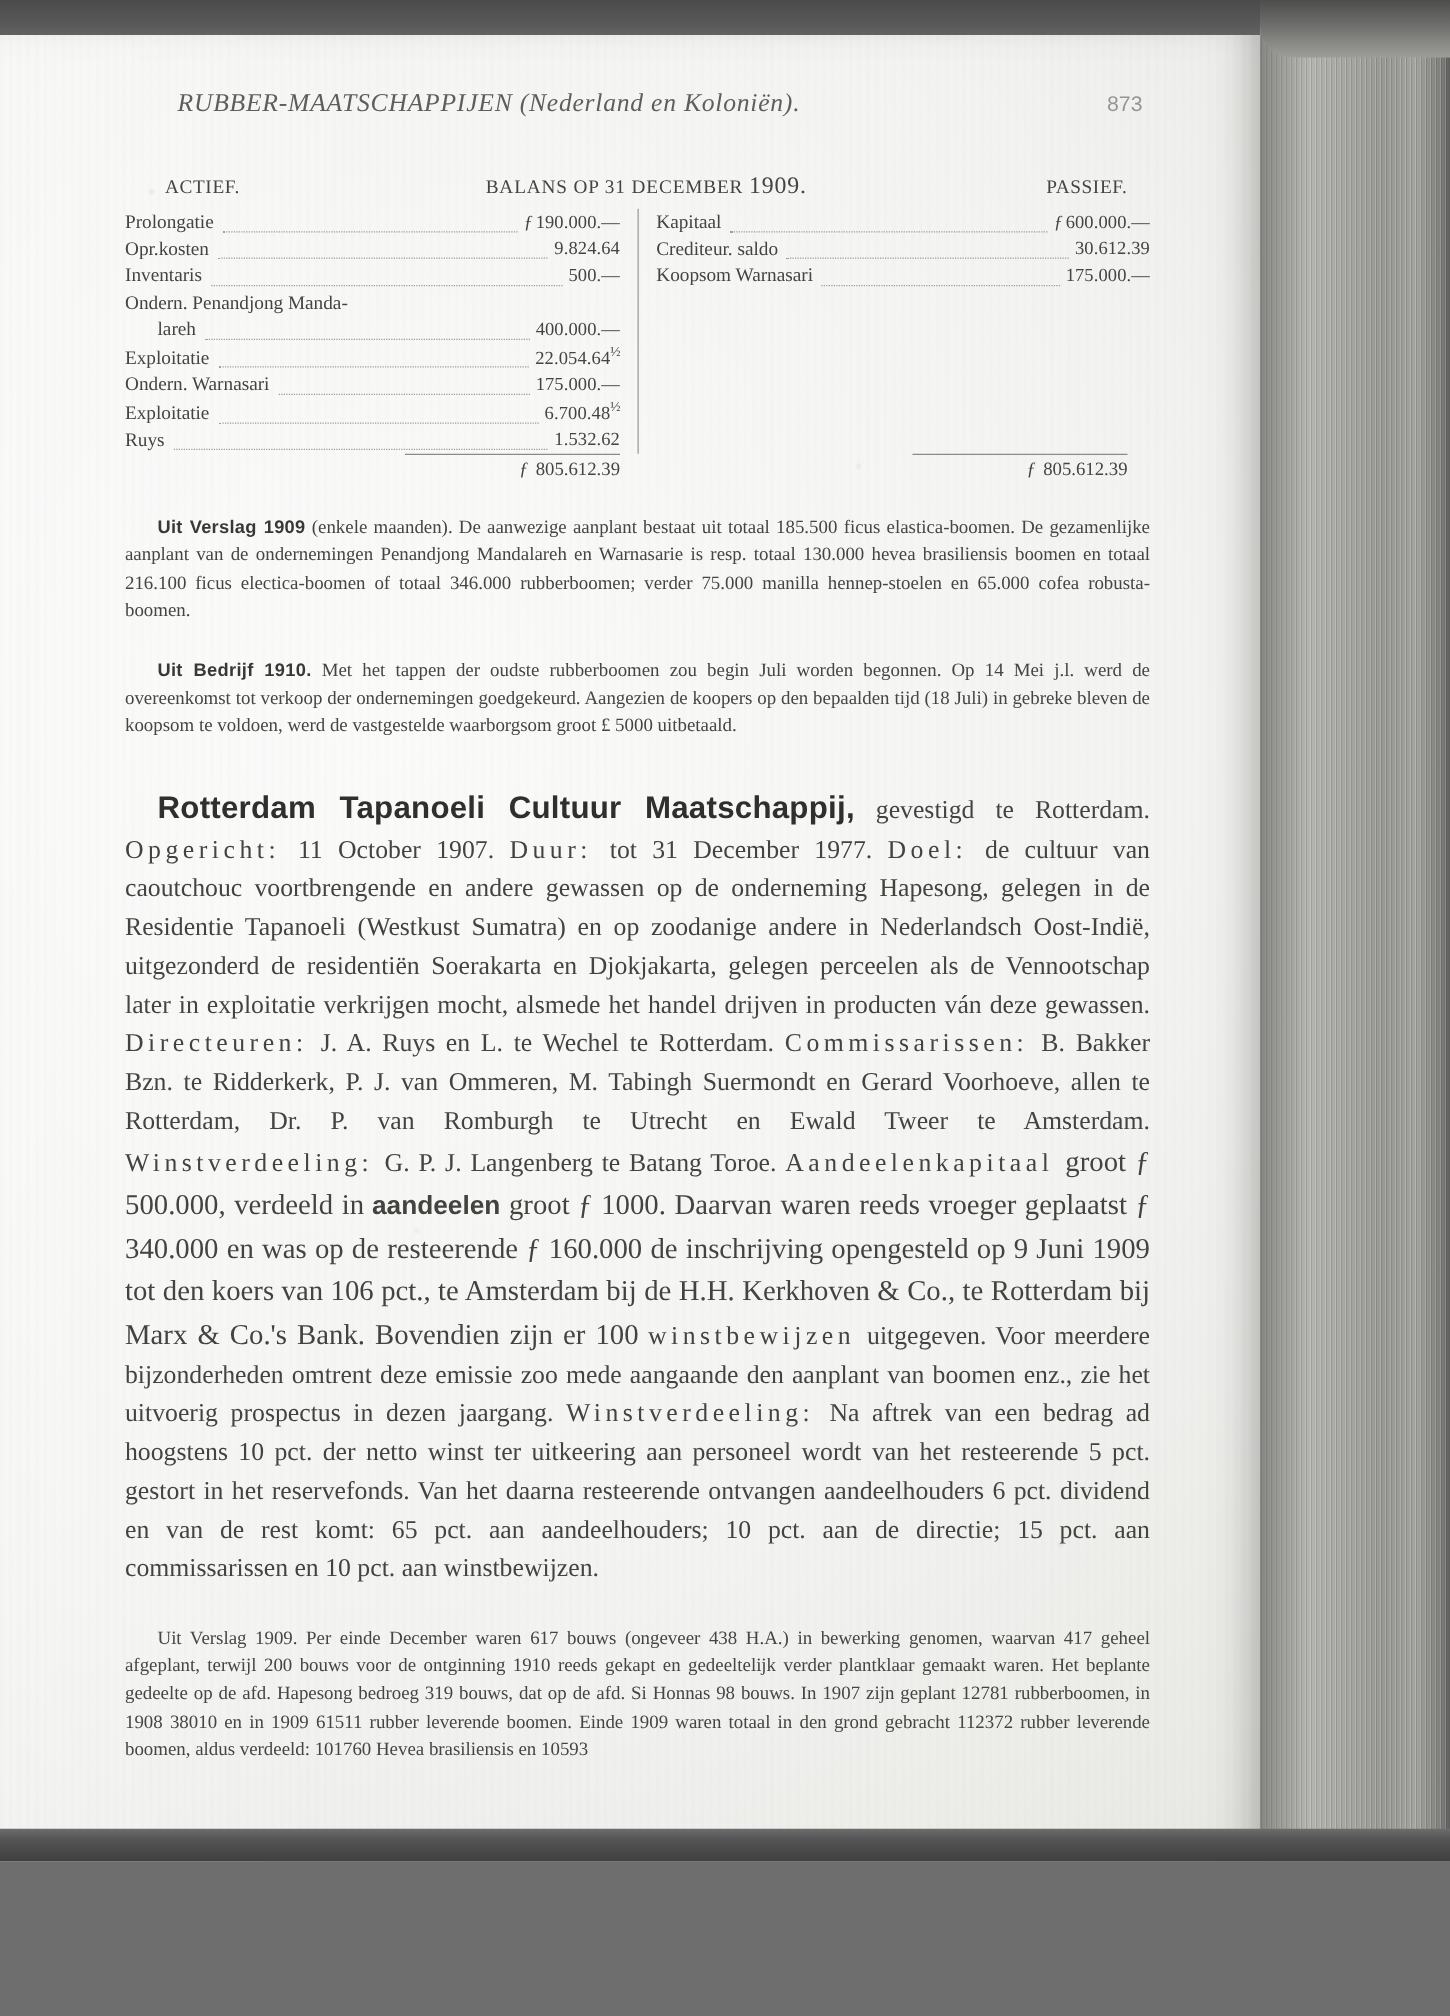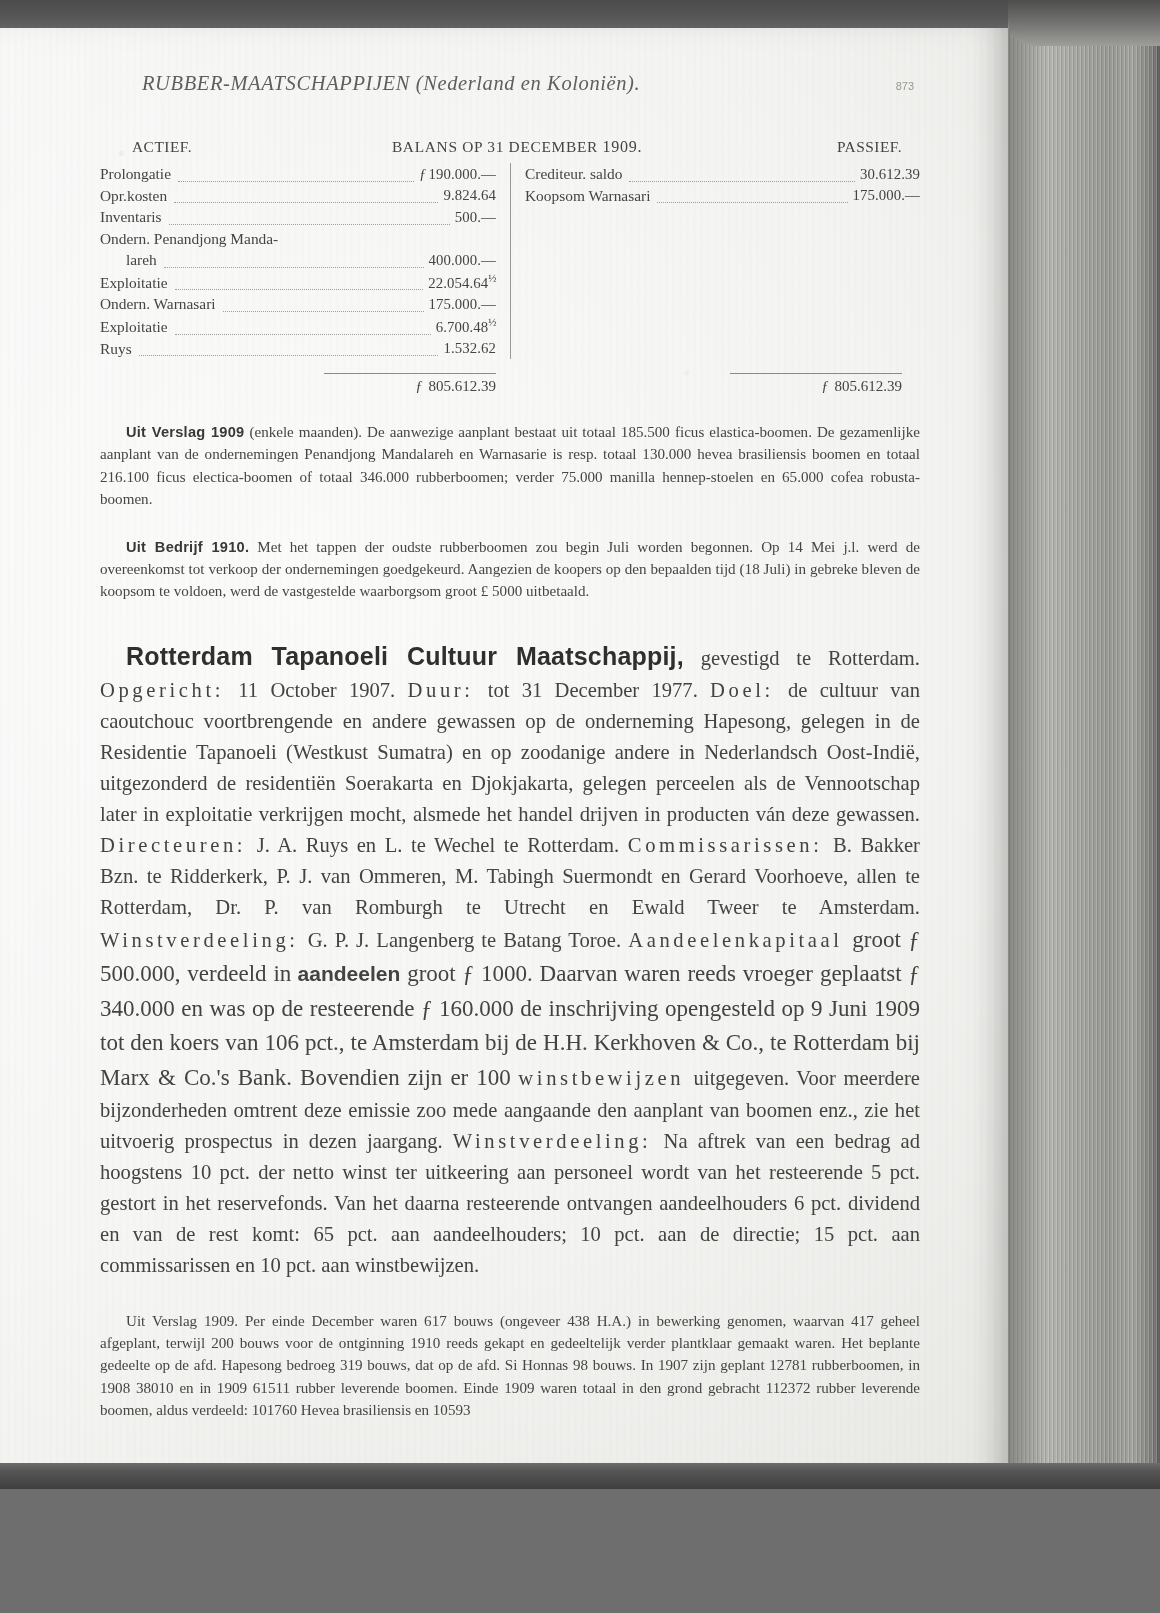--- a/index.html
+++ b/index.html
@@ -143,21 +143,21 @@
     color: #4a4a47;
     margin-bottom: 32px;
     padding-left: 42px;
     opacity: .88;
   }
   .running-head .rh-title { white-space: nowrap; }
   .running-head .rh-page {
     margin-left: auto;
     font-style: normal;
     font-family: "Liberation Sans", sans-serif;
-    font-size: 11px;
+    font-size: 17px;
     letter-spacing: 0;
     opacity: .62;
     padding-right: 6px;
   }
 
   
   .balans {
     position: relative;
     font-family: "Liberation Serif", serif;
     font-size: 15.4px;
@@ -166,21 +166,21 @@
   }
   .balans-head {
     display: flex;
     align-items: baseline;
     margin-bottom: 7px;
     letter-spacing: .5px;
     margin-top: 43px;
   }
   .bh-actief { width: 150px; padding-left: 32px; }
   .bh-center { flex: 1; text-align: center; letter-spacing: .7px; }
-  .bh-center .yr { font-size: 16px; }
+  .bh-center .yr { font-size: 19px; }
   .bh-passief { width: 150px; text-align: right; padding-right: 18px; }
 
   .balans-body {
     display: flex;
     align-items: stretch;
   }
   .bcol {
     width: 50%;
     box-sizing: border-box;
   }
@@ -216,21 +216,20 @@
   .brow.nolead .lead { border-bottom: none; }
 
   .guilder {
     font-family: "Liberation Serif", serif;
     font-style: italic;
     padding-right: 2px;
   }
   .frac { font-size: 11px; vertical-align: super; letter-spacing: -0.5px; }
 
   .btotal {
-    margin-top: 14px;
     display: flex;
   }
   .btotal-left, .btotal-right {
     width: 50%;
     box-sizing: border-box;
   }
   .btotal-left { padding-right: 14px; }
   .btotal-right { padding-left: 14px; }
   .total-val {
     display: block;
@@ -369,20 +368,25 @@
               <span class="lead"></span>
               <span class="amt">6.700.48<span class="frac">½</span></span>
             </div>
             <div class="brow">
               <span class="lbl">Ruys</span>
               <span class="lead"></span>
               <span class="amt">1.532.62</span>
             </div>
           </div>
         <div class="bcol bcol-right">
+            <div class="brow">
+              <span class="lbl">Kapitaal</span>
+              <span class="lead"></span>
+              <span class="amt"><span class="guilder">ƒ</span>600.000.—</span>
+            </div>
             <div class="brow">
               <span class="lbl">Crediteur. saldo</span>
               <span class="lead"></span>
               <span class="amt">30.612.39</span>
             </div>
             <div class="brow">
               <span class="lbl">Koopsom Warnasari</span>
               <span class="lead"></span>
               <span class="amt">175.000.—</span>
             </div>

